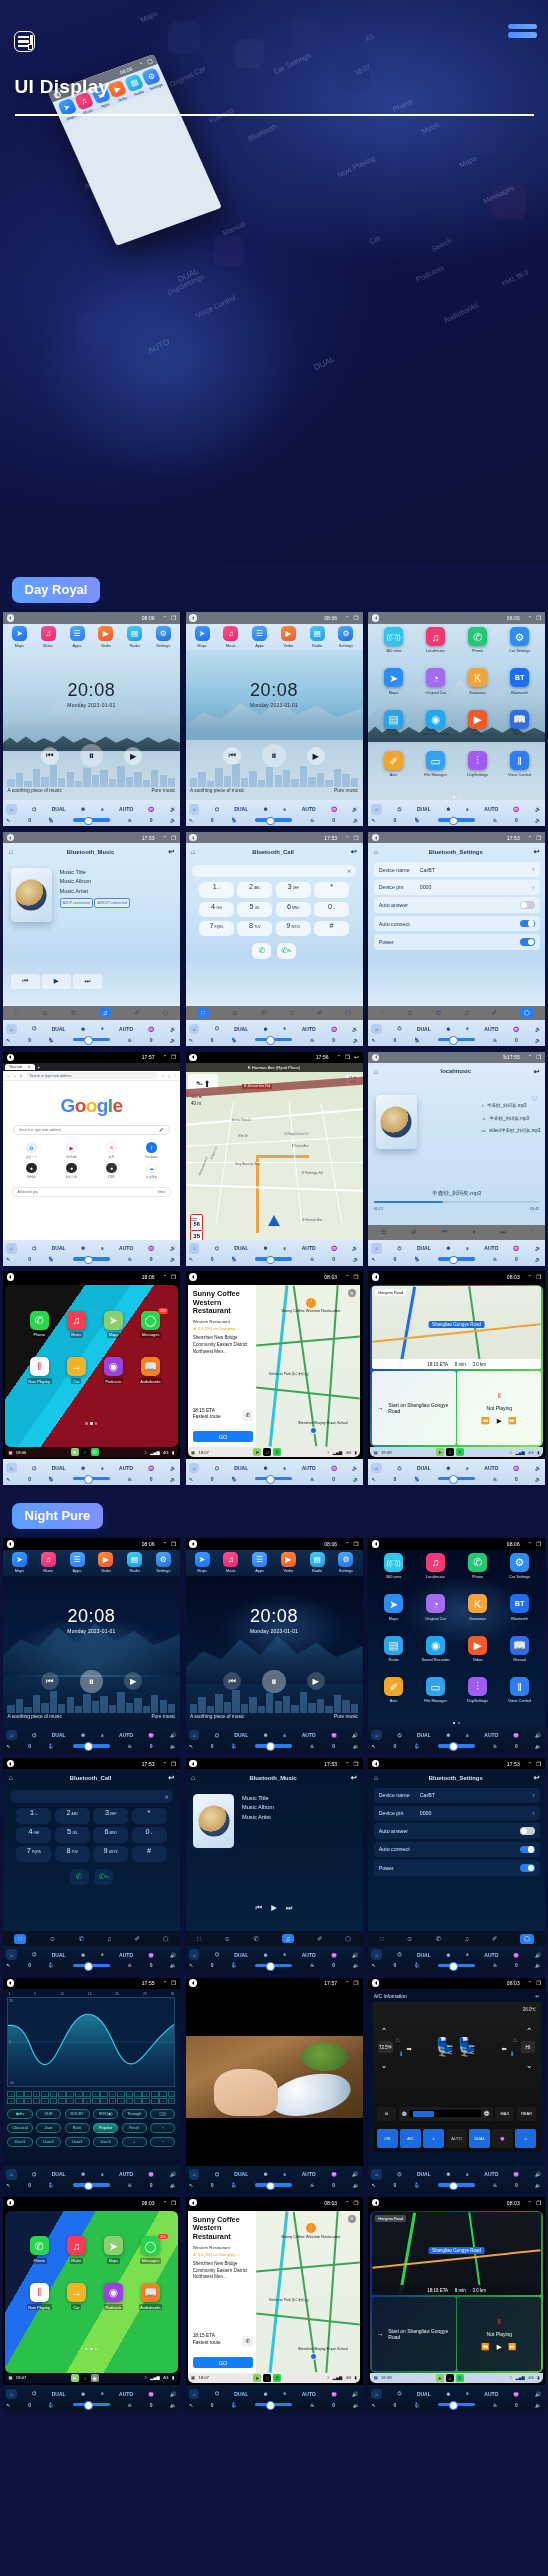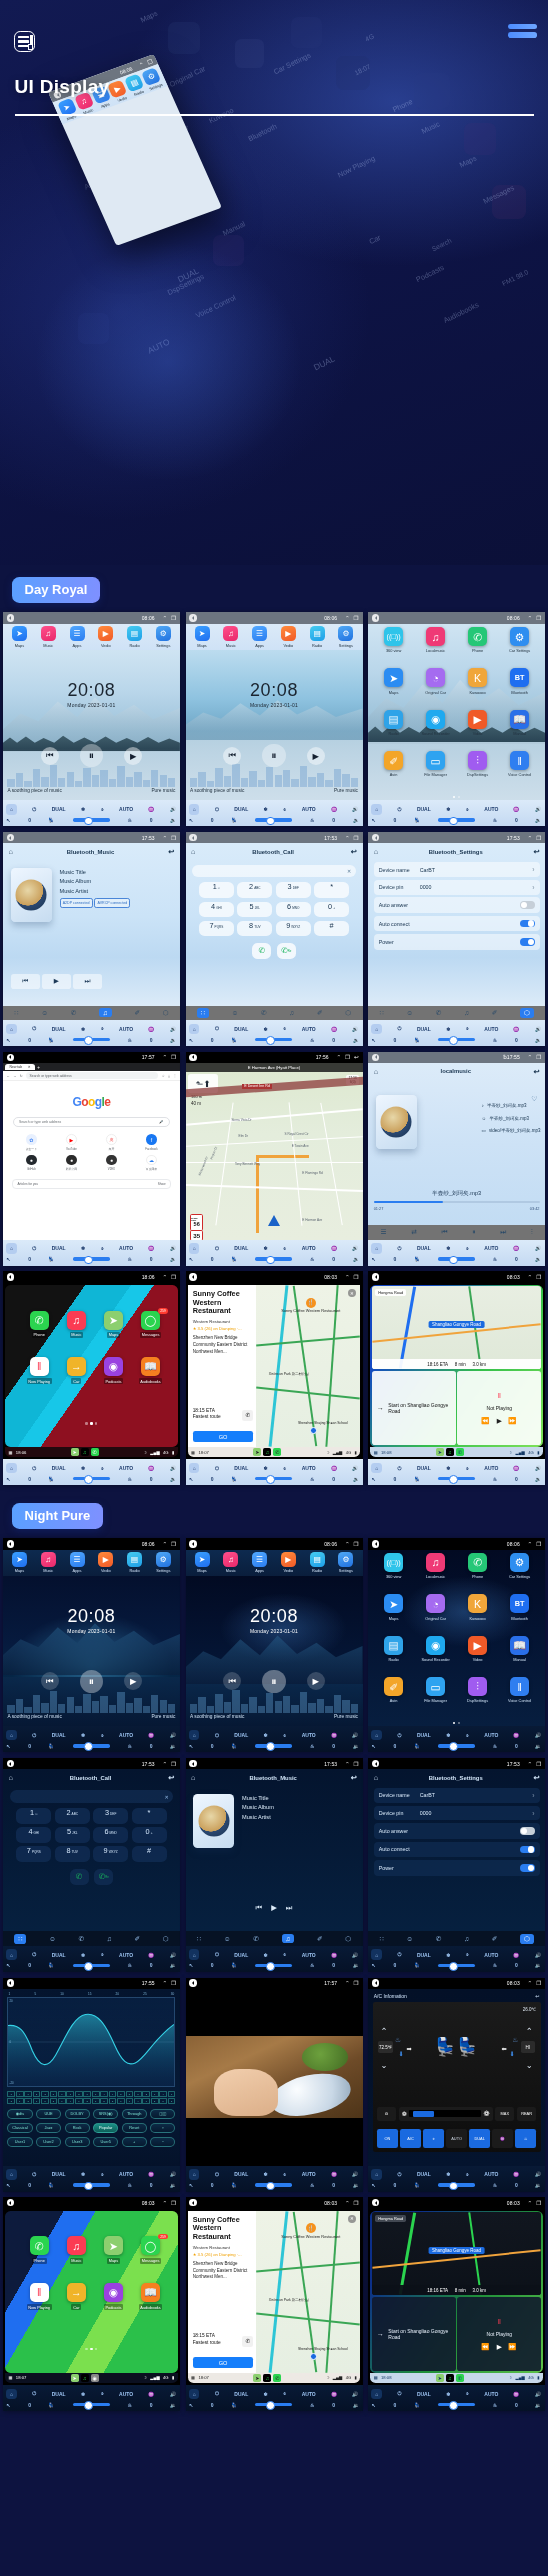--- a/index.html
+++ b/index.html
@@ -261,21 +261,21 @@
 
   .musicmeta { font-size: 5.6px; line-height: 1.7; color:#17344f; }
   .tagbox { border:0.6px solid #4a86d8; color:#2f6ec2; border-radius:2.2px; font-size:3.6px; padding:1.1px 2.2px; display:inline-block; margin-top:1.7px; background: rgba(255,255,255,.4); }
 
   
   .brw { flex:1; background:#fff; color:#222; display:flex; flex-direction:column; }
   .brw-tabs { background:#202124; height:8.4px; display:flex; align-items:center; padding: 0 2.2px; gap: 2.2px; }
   .brw-tab { background:#fff; border-radius:2.8px 2.8px 0 0; font-size:3.4px; color:#333; padding: 1.1px 4.5px 0.6px; display:flex; align-items:center; gap:5.6px; }
   .brw-url { height: 9.5px; display:flex; align-items:center; gap:3.4px; padding: 0 3.4px; font-size:3.4px; color:#5f6368; border-bottom:0.6px solid #eee; }
   .brw-urlbox { flex:1; background:#f1f3f4; border-radius:5px; padding: 1.1px 3.4px; }
-  .goog { text-align:center; margin-top: 14.5px; font-size: 12px; font-weight: bold; letter-spacing:-0.6px; }
+  .goog { text-align:center; margin-top: 14.5px; font-size: 19px; font-weight: bold; letter-spacing:-0.6px; }
   .goog b:nth-child(1){color:#4285f4}.goog b:nth-child(2){color:#ea4335}.goog b:nth-child(3){color:#fbbc05}
   .goog b:nth-child(4){color:#4285f4}.goog b:nth-child(5){color:#34a853}.goog b:nth-child(6){color:#ea4335}
   .goog-search { margin: 7.8px 10px 0; border:0.6px solid #dfe1e5; border-radius:7.8px; height:9.5px; display:flex; align-items:center; padding: 0 5px; font-size:3.4px; color:#70757a; justify-content:space-between; }
   .shortcuts { display:grid; grid-template-columns: repeat(4,1fr); gap: 3.9px 1.1px; padding: 7.8px 9px 0; }
   .sc { display:flex; flex-direction:column; align-items:center; gap:1.7px; }
   .sc .cir { width: 10.6px; height:10.6px; border-radius:50%; display:flex;align-items:center;justify-content:center; font-size:5px; color:#fff; }
   .sc .t { font-size:2.8px; color:#5f6368; }
   .articles { margin: 7.8px 9px 0; border:0.6px solid #e8eaed; border-radius:3.9px; height:10px; display:flex;align-items:center;justify-content:space-between;padding:0 4.5px;font-size:3.1px;color:#5f6368;}
 
   

